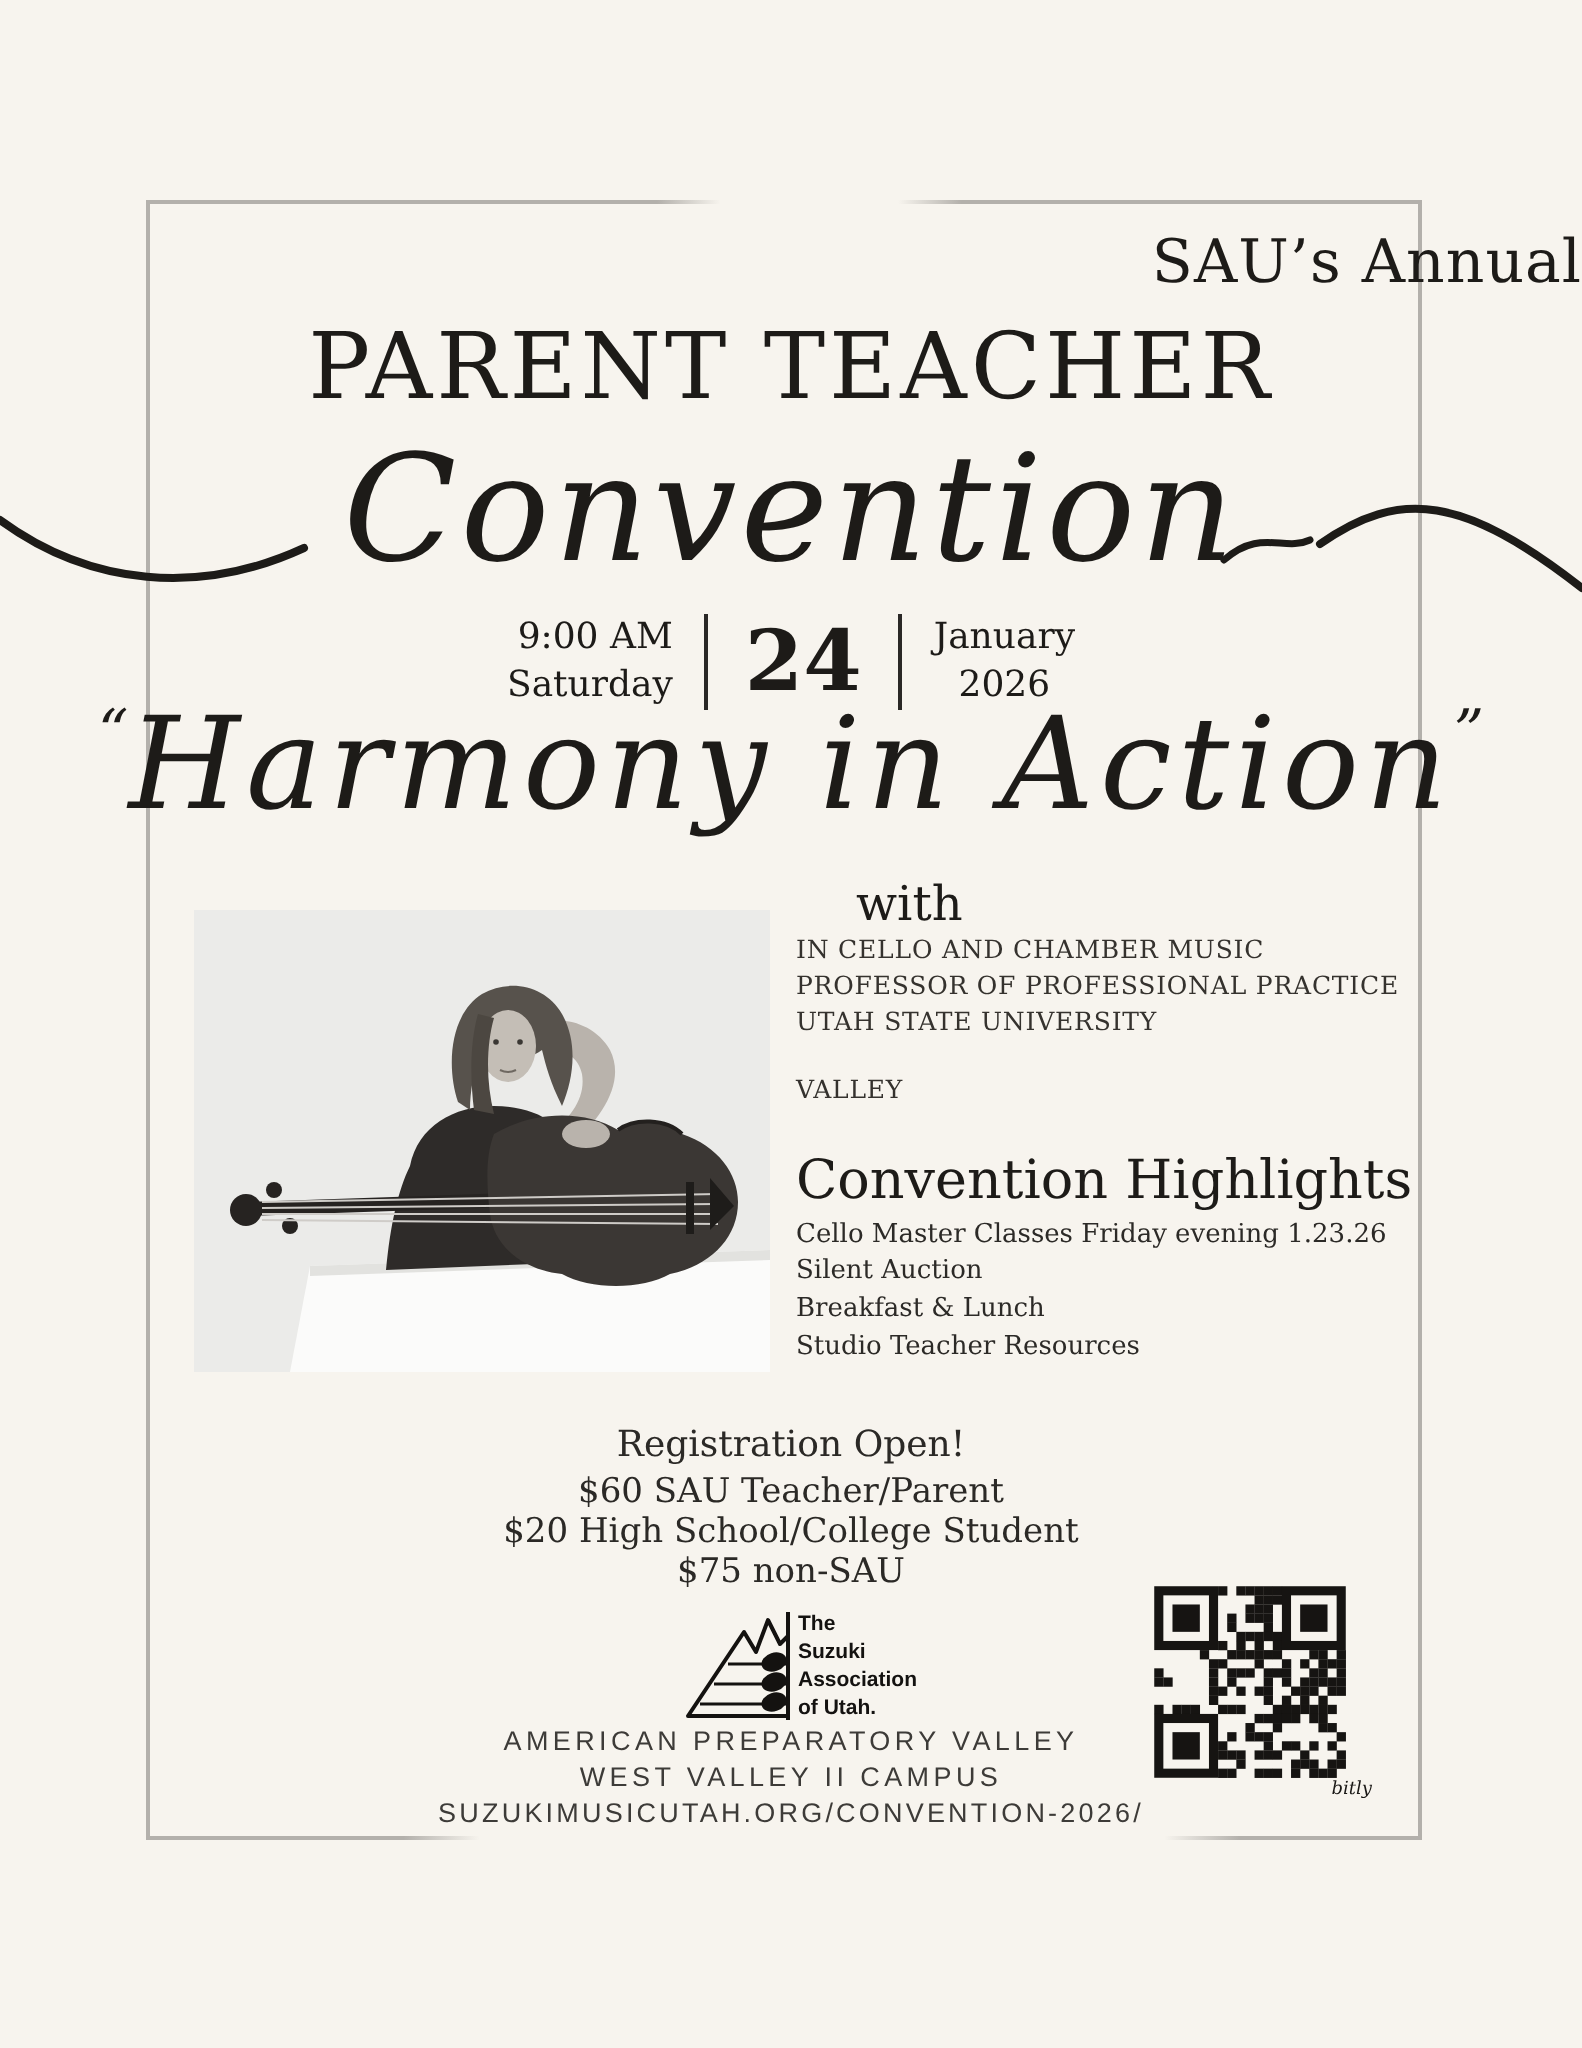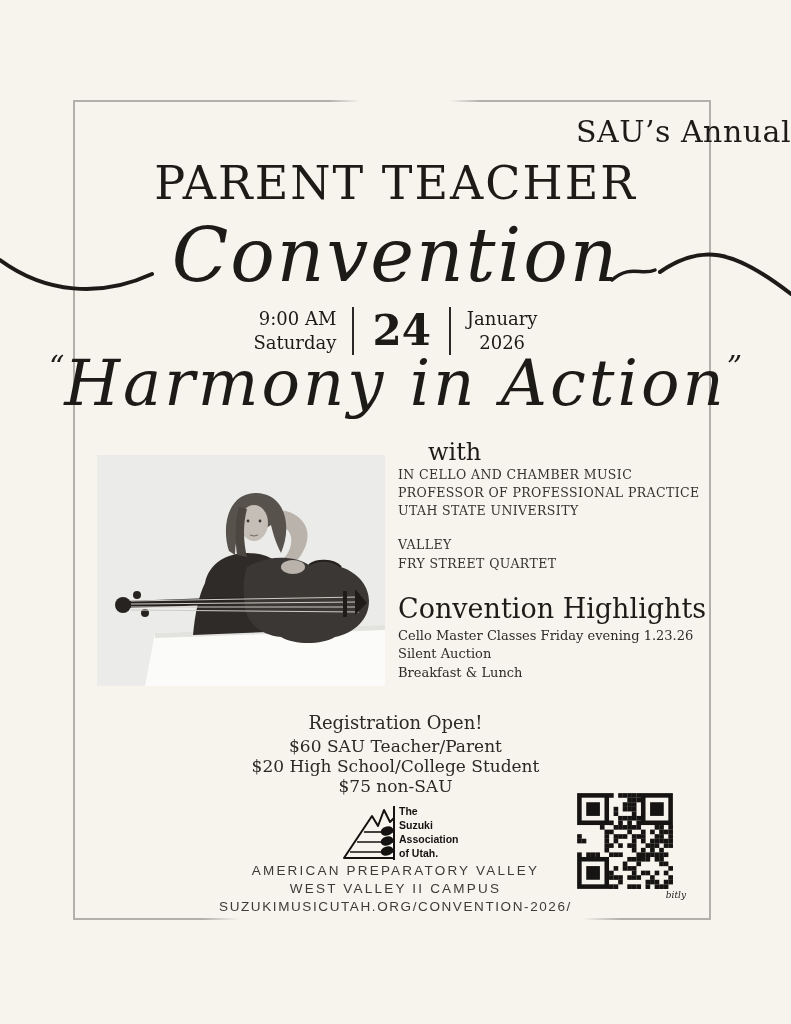--- a/index.html
+++ b/index.html
@@ -147,27 +147,27 @@
 
   <div class="speaker-col">
     <div class="with-label">with</div>
     <div class="speaker-titles">
       <div>IN CELLO AND CHAMBER MUSIC</div>
       <div>PROFESSOR OF PROFESSIONAL PRACTICE</div>
       <div>UTAH STATE UNIVERSITY</div>
     </div>
     <div class="speaker-roles">
       <div>VALLEY</div>
-      <div>FRY STREET QUARTET</div>
     </div>
     <div class="highlights-heading">Convention Highlights</div>
     <div class="highlights-list">
       <div>Cello Master Classes Friday evening 1.23.26</div>
       <div>Silent Auction</div>
       <div>Breakfast &amp; Lunch</div>
+      <div>Studio Teacher Resources</div>
     </div>
   </div>
 
   <div class="registration">
     <div class="reg-heading">Registration Open!</div>
     <div class="reg-line">$60 SAU Teacher/Parent</div>
     <div class="reg-line">$20 High School/College Student</div>
     <div class="reg-line">$75 non-SAU</div>
   </div>
 

